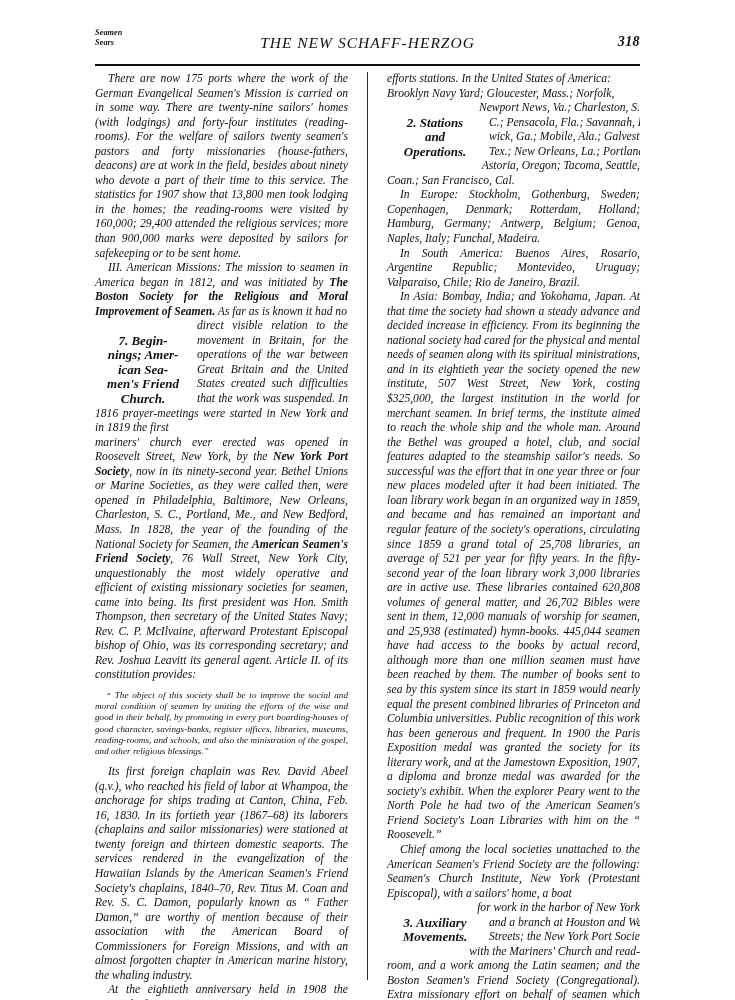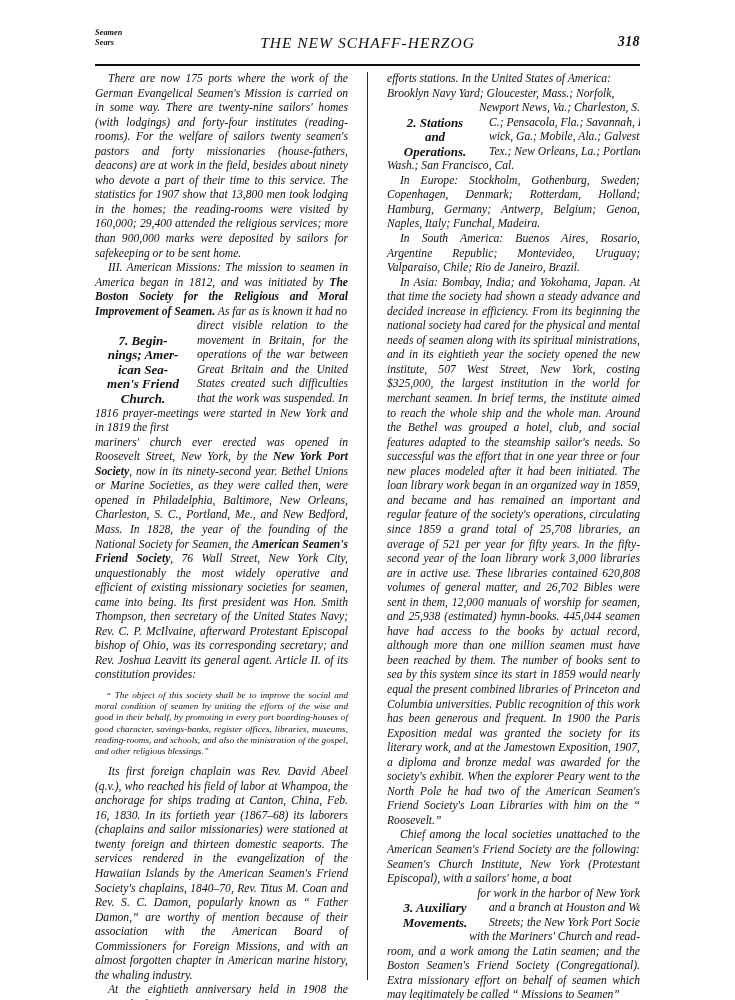--- a/index.html
+++ b/index.html
@@ -202,25 +202,26 @@
       <div class="sidenote-block">
         <div class="sidenote">
           <span class="sn-line">2. Stations</span>
           <span class="sn-line">and</span>
           <span class="sn-line">Operations.</span>
         </div>
         <div class="lines">
           <span class="ln">C.; Pensacola, Fla.; Savannah, Bruns-</span>
           <span class="ln">wick, Ga.; Mobile, Ala.; Galveston,</span>
           <span class="ln">Tex.; New Orleans, La.; Portland,</span>
+          <span class="ln" style="display:block;text-align:right;">Astoria, Oregon; Tacoma, Seattle,</span>
         </div>
       </div>
 
       <div class="lines">
-        <span class="ln">Wash.; San Francisco, Cal.</span>
+        <span class="ln">Coan.; San Francisco, Cal.</span>
       </div>
 
       <p>In Europe: Stockholm, Gothenburg, Sweden; Copenhagen, Denmark; Rotterdam, Holland; Hamburg, Germany; Antwerp, Belgium; Genoa, Naples, Italy; Funchal, Madeira.</p>
       <p>In South America: Buenos Aires, Rosario, Argentine Republic; Montevideo, Uruguay; Valparaiso, Chile; Rio de Janeiro, Brazil.</p>
       <p>In Asia: Bombay, India; and Yokohama, Japan. At that time the society had shown a steady advance and decided increase in efficiency. From its beginning the national society had cared for the physical and mental needs of seamen along with its spiritual ministrations, and in its eightieth year the society opened the new institute, 507 West Street, New York, costing $325,000, the largest institution in the world for merchant seamen. In brief terms, the institute aimed to reach the whole ship and the whole man. Around the Bethel was grouped a hotel, club, and social features adapted to the steamship sailor's needs. So successful was the effort that in one year three or four new places modeled after it had been initiated. The loan library work began in an organized way in 1859, and became and has remained an important and regular feature of the society's operations, circulating since 1859 a grand total of 25,708 libraries, an average of 521 per year for fifty years. In the fifty-second year of the loan library work 3,000 libraries are in active use. These libraries contained 620,808 volumes of general matter, and 26,702 Bibles were sent in them, 12,000 manuals of worship for seamen, and 25,938 (estimated) hymn-books. 445,044 seamen have had access to the books by actual record, although more than one million seamen must have been reached by them. The number of books sent to sea by this system since its start in 1859 would nearly equal the present combined libraries of Princeton and Columbia universities. Public recognition of this work has been generous and frequent. In 1900 the Paris Exposition medal was granted the society for its literary work, and at the Jamestown Exposition, 1907, a diploma and bronze medal was awarded for the society's exhibit. When the explorer Peary went to the North Pole he had two of the American Seamen's Friend Society's Loan Libraries with him on the “ Roosevelt.”</p>
 
       <p>Chief among the local societies unattached to the American Seamen's Friend Society are the following: Seamen's Church Institute, New York (Protestant Episcopal), with a sailors' home, a boat</p>
 
       <div class="lines">
         <span class="ln" style="display:block;text-align:right;">for work in the harbor of New York</span>

